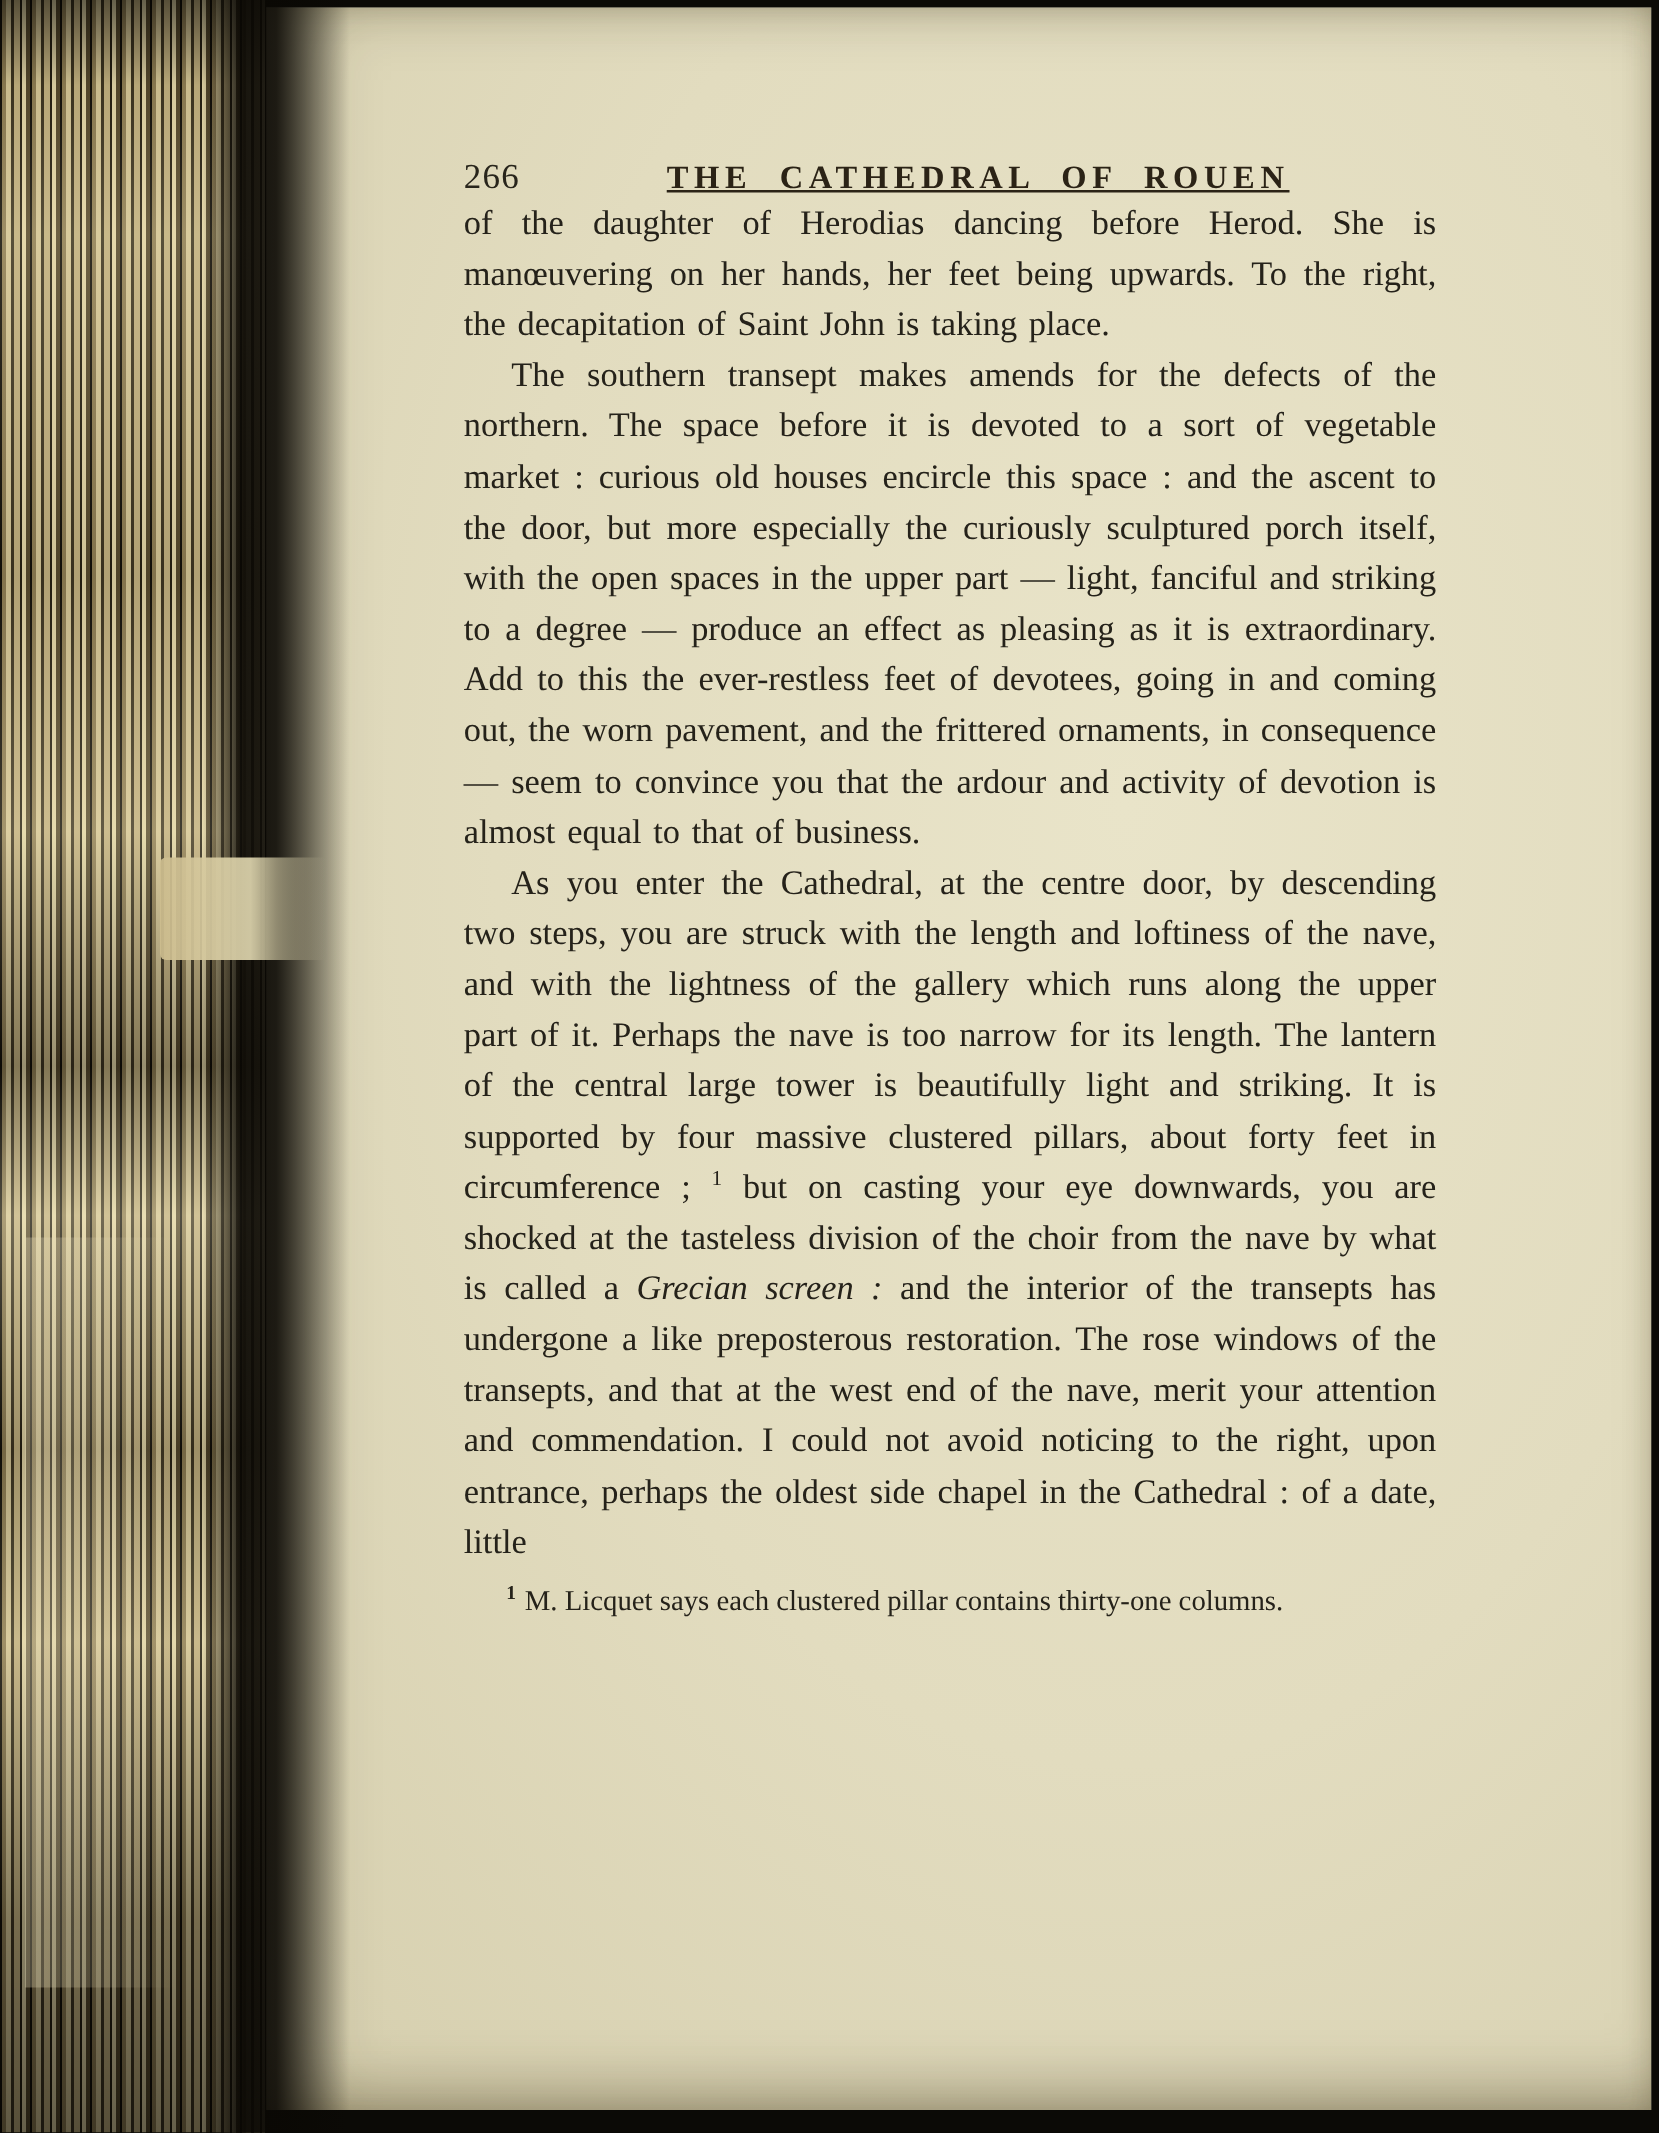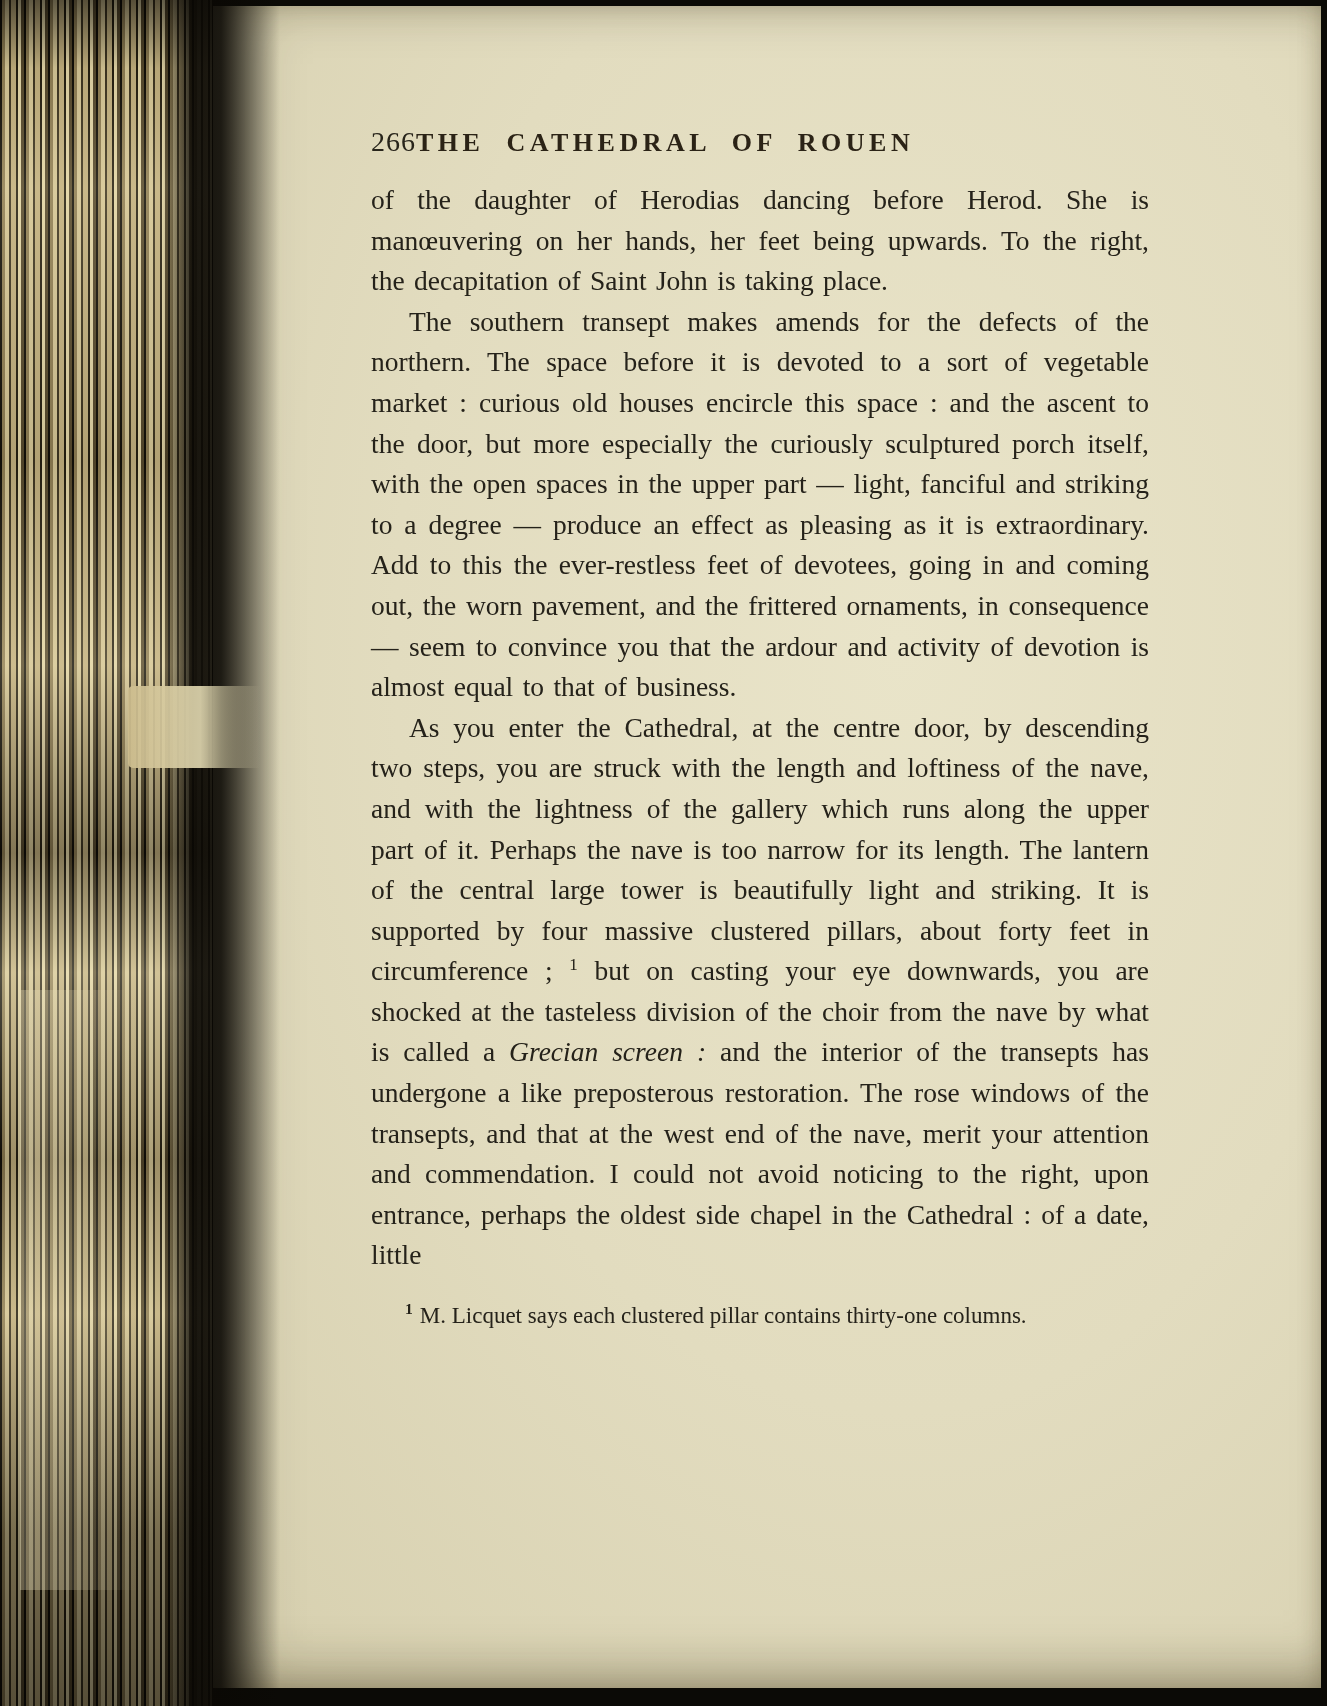--- a/index.html
+++ b/index.html
@@ -91,34 +91,34 @@
     opacity: 0.35;
     background: linear-gradient(90deg, rgba(230,220,185,0.9) 0%, rgba(230,220,185,0.4) 60%, rgba(230,220,185,0) 100%);
   }
 
   
   .running-head {
     display: flex;
     align-items: baseline;
     width: 778px;
     color: #28251b;
-    margin-bottom: 22px;
   }
   .page-number {
     font-size: 28px;
     letter-spacing: 1px;
   }
   .head-title {
     flex: 1;
-    text-align: left;
+    text-align: center;
     font-size: 26px;
     font-weight: bold;
     letter-spacing: 4.5px;
     word-spacing: 11px;
     color: #2b2316;
+    text-decoration: underline;
   }
 
   .body-text {
     width: 778px;
     font-size: 27.5px;
     line-height: 40.6px;
     color: #25221a;
     word-spacing: 2.5px;
   }
   .body-text p {
@@ -131,21 +131,21 @@
   }
   .it { font-style: italic; margin-top: 21px; }
   .sup {
     vertical-align: super;
     font-size: 0.62em;
     line-height: 0;
   }
 
   .footnote {
     width: 758px;
-    margin-top: 18px;
+    margin-top: 6px;
     padding-left: 34px;
     font-size: 23px;
     line-height: 30px;
     color: #25221a;
     text-align: justify;
   }
   .footnote .marker {
     vertical-align: super;
     font-size: 0.68em;
     font-weight: bold;

